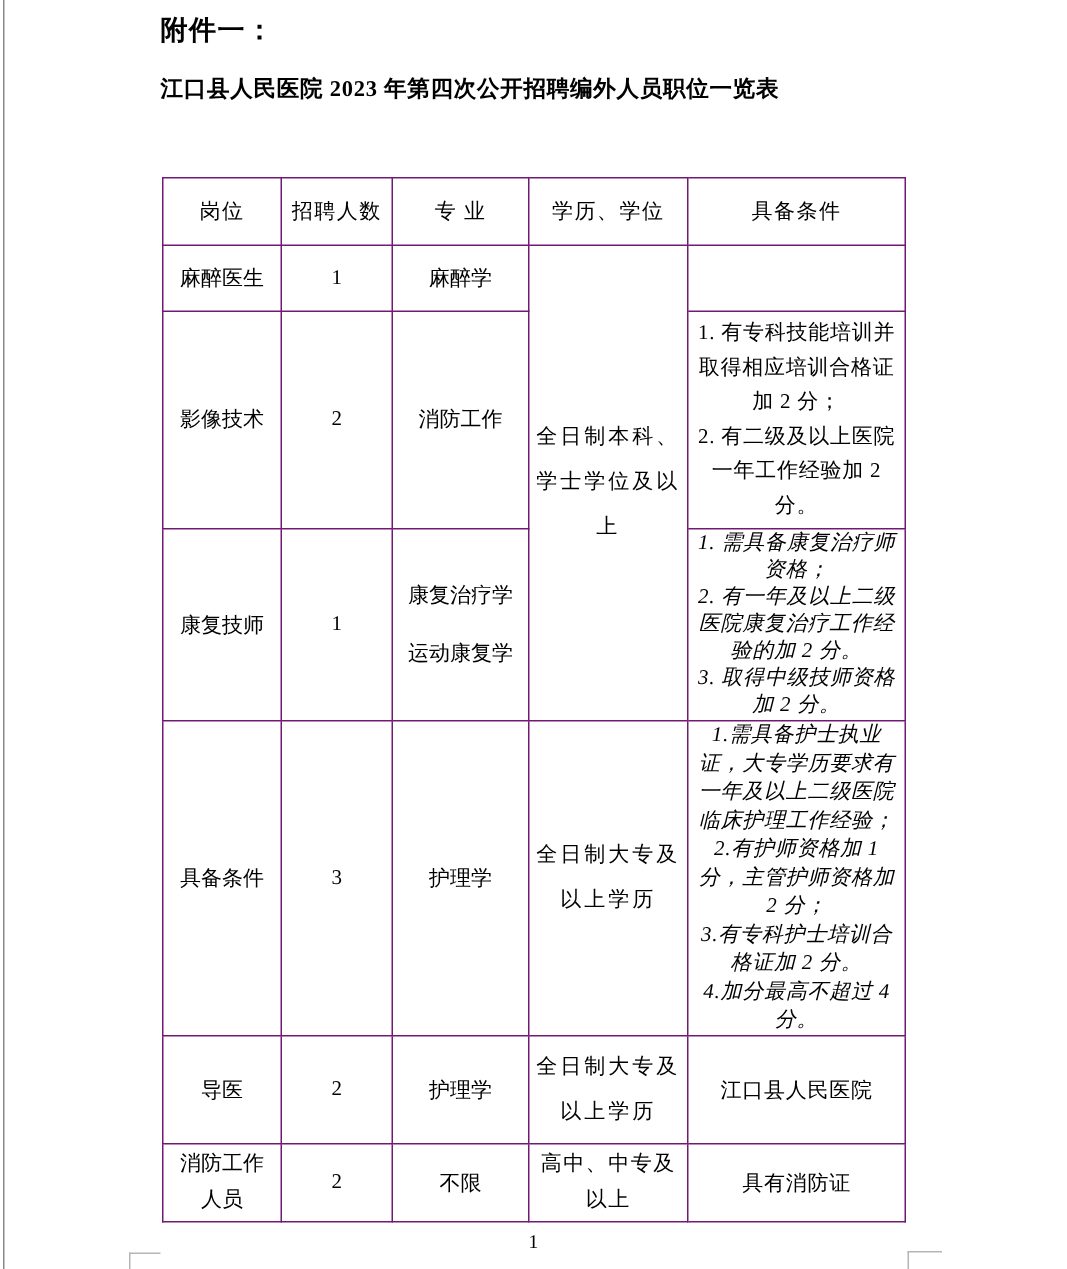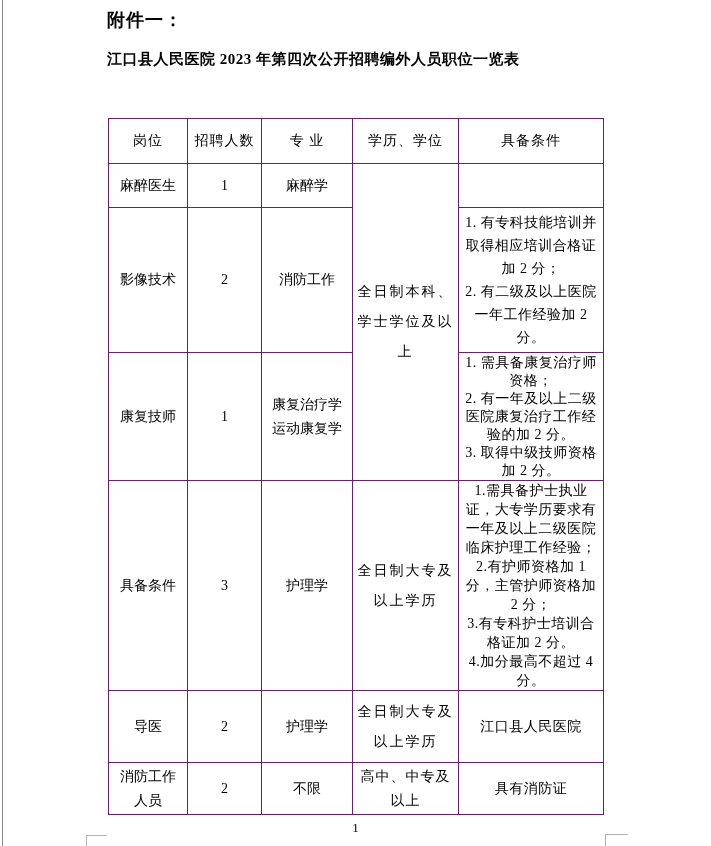--- a/index.html
+++ b/index.html
@@ -49,23 +49,23 @@
   td.edu {
     text-align: left; padding-left: 9px; padding-right: 4px;
     line-height: 30px; letter-spacing: 2px; font-family: Liberation Serif, serif;
   }
   td.edu-24 { line-height: 24px; letter-spacing: 1px; }
   td.req {
     text-align: left; padding: 2px 4px 2px 7px;
     letter-spacing: 0.5px;
   }
   td.req-23 { line-height: 23px; }
-  td.req-18 { line-height: 18px; }
-  td.req-19 { line-height: 19px; }
-  td.maj-30 { line-height: 24px; }
+  td.req-18 { line-height: 18px; font-style: italic; }
+  td.req-19 { line-height: 19px; font-style: italic; }
+  td.maj-30 { line-height: 39px; }
   td.pos-24 { line-height: 24px; }
   .page-number {
     position: absolute; left: 0; top: 820px;
     width: 711px; text-align: center;
     font-size: 13px;
   }
   .crop-mark {
     position: absolute;
     border-top: 1px solid #b5b5b5;
     border-left: 1px solid #b5b5b5;

